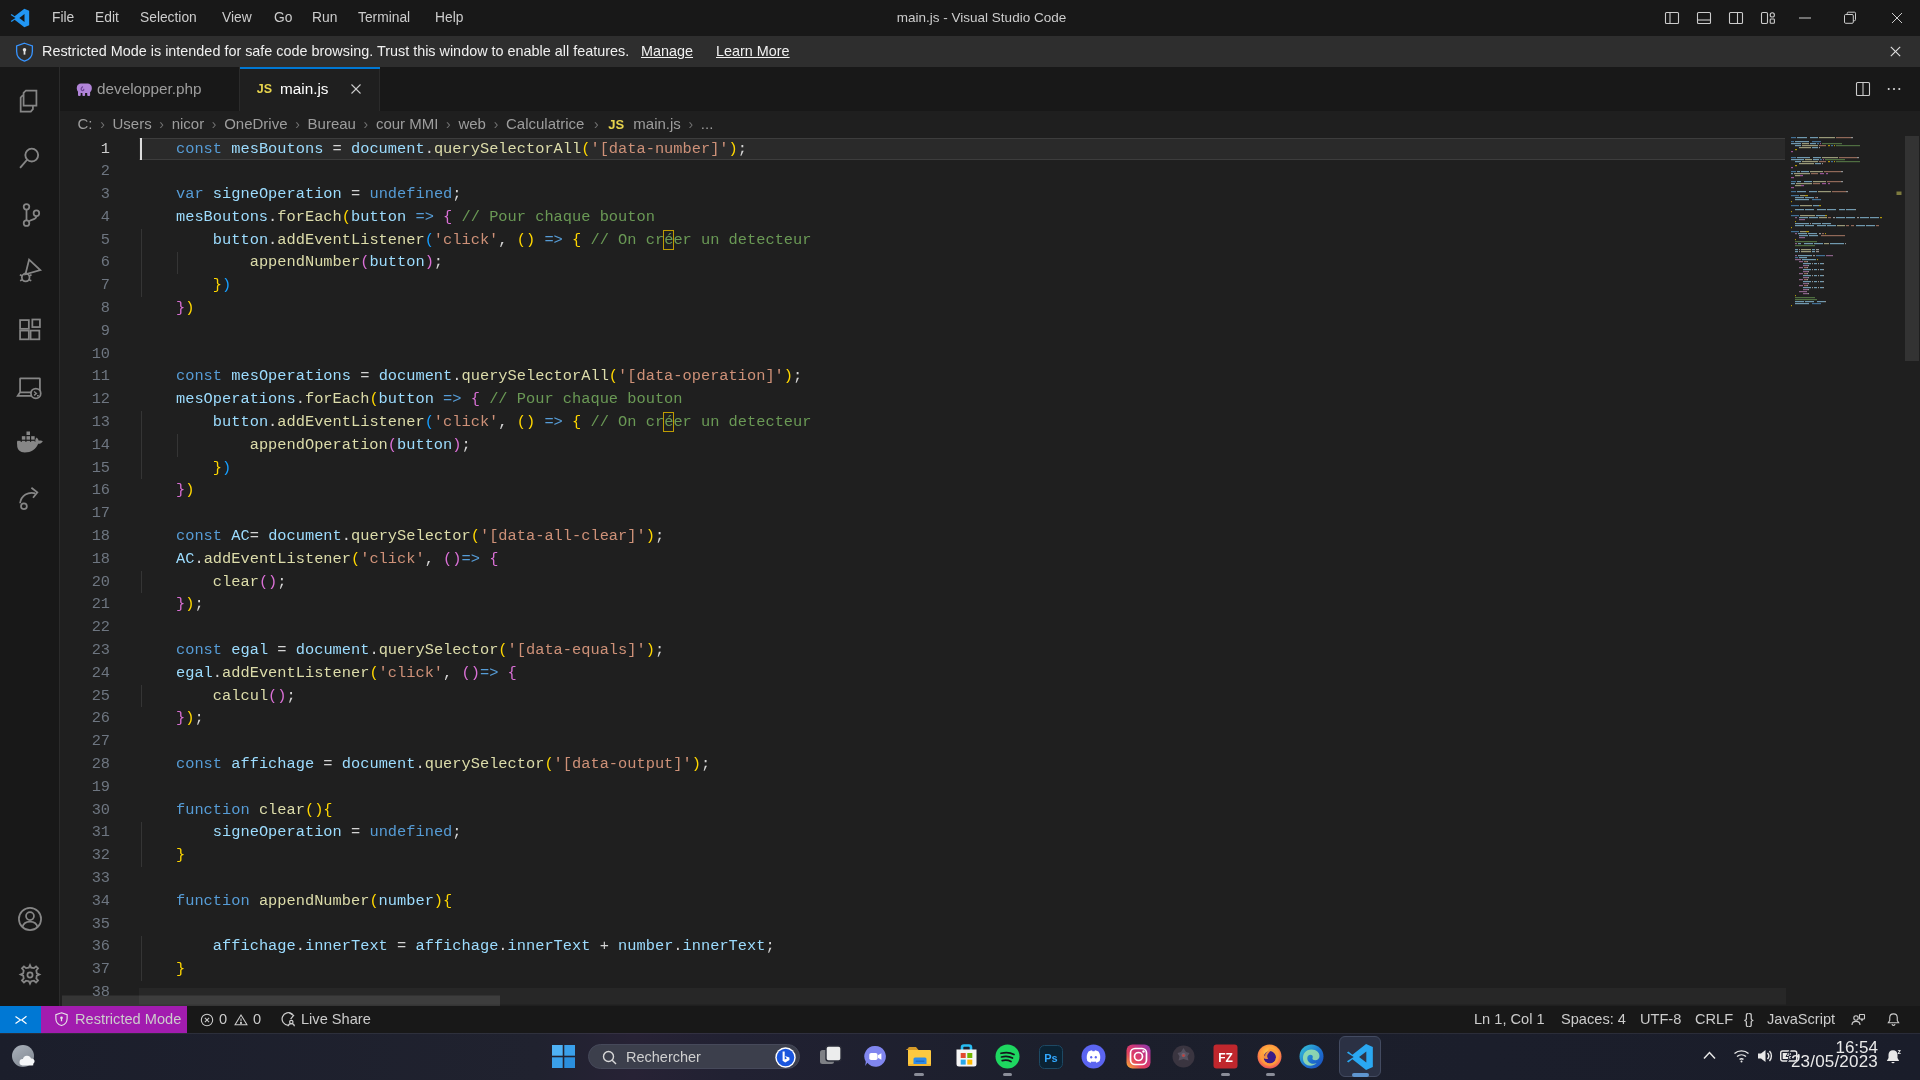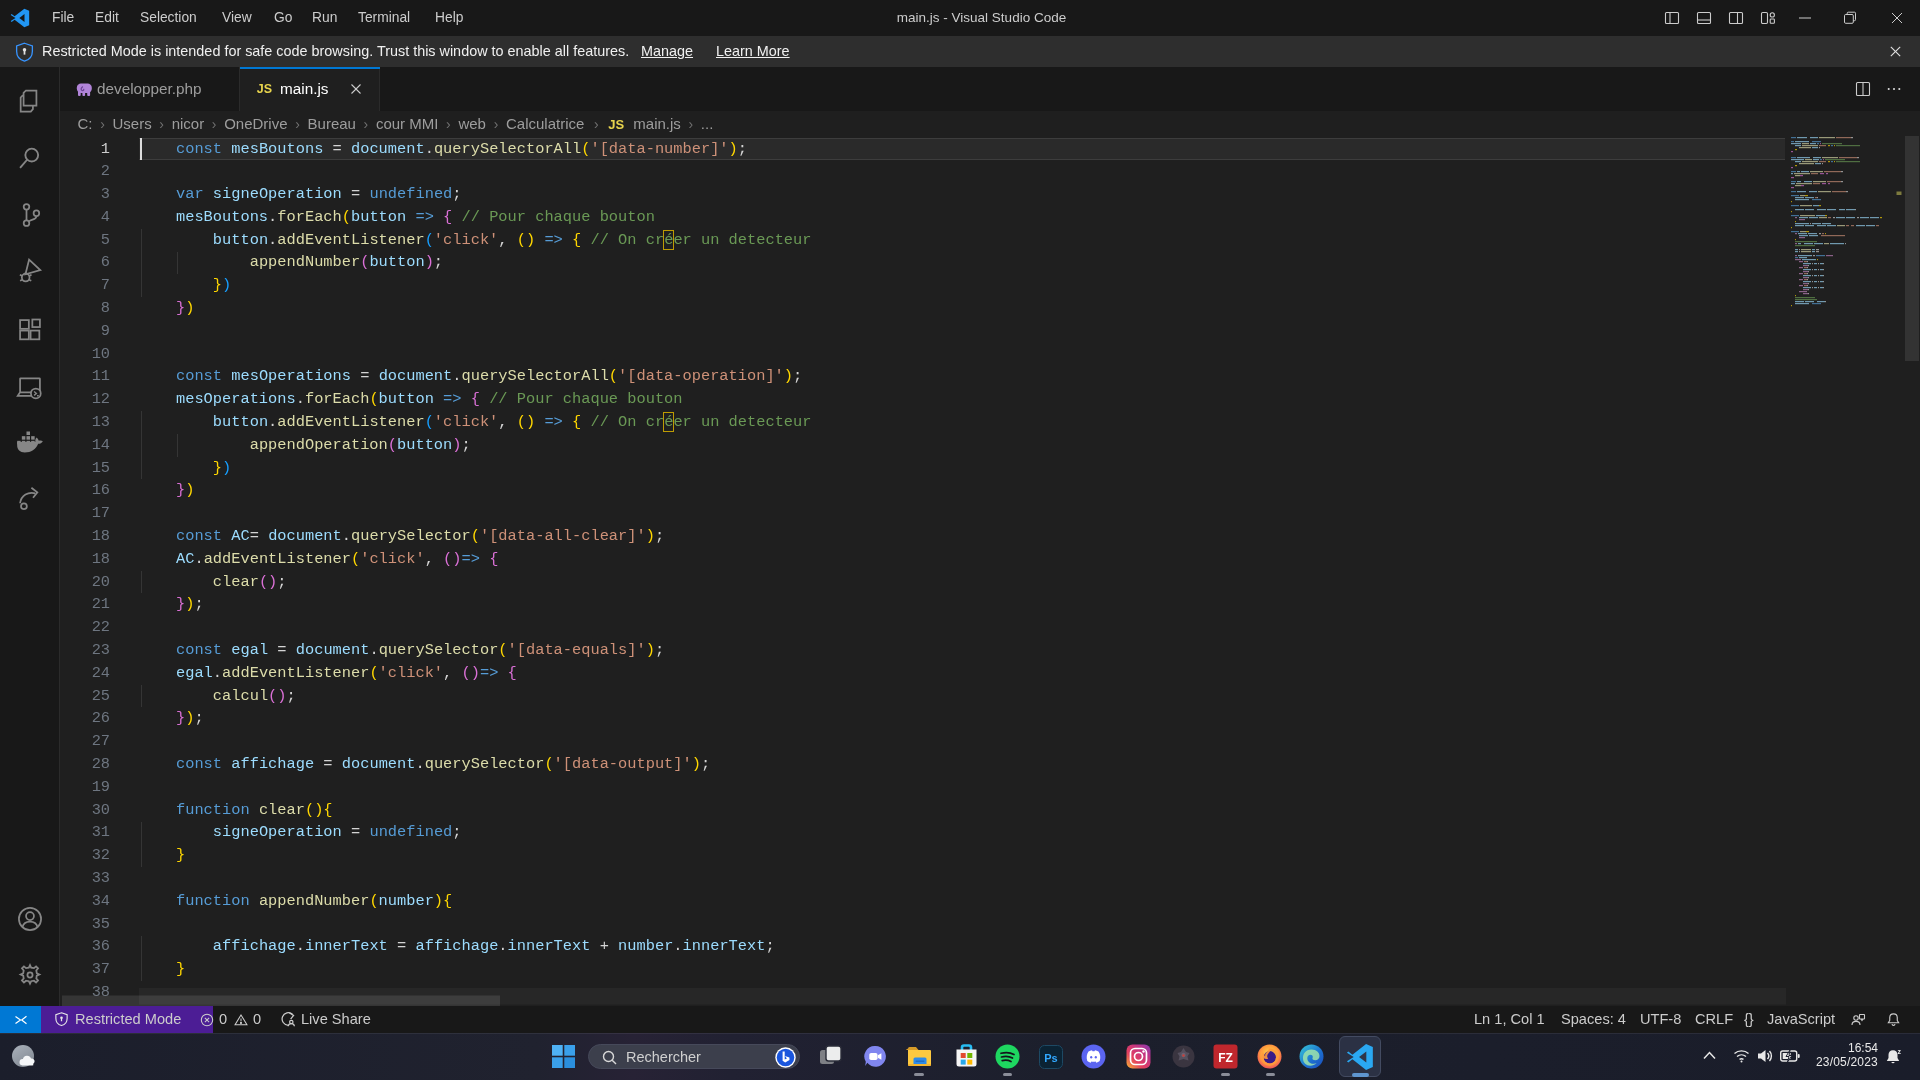--- a/index.html
+++ b/index.html
@@ -565,21 +565,21 @@
 <rect x="62" y="995.5" width="438" height="10.5" fill="#ffffff" fill-opacity="0.10"></rect>
 </svg>
 
 <div id="statusbar">
   <div class="abs" style="left:0;top:0;width:41px;height:27px;background:#0078d4;">
     <svg class="abs" style="left:13px;top:6px" width="16" height="16" viewBox="0 0 16 16" fill="none" stroke="#ffffff" stroke-width="1.2">
       <path d="M2.5 4.5 L7.5 8 L2.5 11.5"></path>
         <path d="M13.5 4.2 L8.7 8 L13.5 11.8"></path>
       </svg>
   </div>
-  <div class="abs" style="left:41px;top:0;width:172px;height:27px;background:#4c1d95;">
+  <div class="abs" style="left:41px;top:0;width:146px;height:27px;background:#a21caf;">
     <svg class="abs" style="left:13px;top:5px" width="15" height="16" viewBox="0 0 24 24" fill="none">
       <path d="M12 2 L21 5 V11 C21 17 17 21 12 22.5 C7 21 3 17 3 11 V5 Z" stroke="#e8e8e8" stroke-width="1.8"></path>
       <circle cx="12" cy="10" r="2.1" fill="#e8e8e8"></circle>
         <rect x="11" y="11" width="2" height="4.6" fill="#e8e8e8"></rect>
       </svg>
     <div class="sitem" style="left:34px">Restricted Mode</div>
   </div>
   <svg class="abs" style="left:200px;top:7px" width="14" height="14" viewBox="0 0 16 16" fill="none" stroke="#cccccc" stroke-width="1.2">
     <circle cx="8" cy="8" r="6.5"></circle>
       <line x1="5.6" y1="5.6" x2="10.4" y2="10.4"></line>
@@ -773,19 +773,19 @@
   <svg class="abs" style="left:1757px;top:1048px" width="17" height="16" viewBox="0 0 17 16">
     <path d="M1 5.5 h3 L8.5 2 v12 L4 10.5 H1 Z" fill="#e8e8e8"></path>
     <path d="M10.5 5 a4.5 4.5 0 0 1 0 6 M12.5 3 a7.5 7.5 0 0 1 0 10" stroke="#e8e8e8" stroke-width="1.4" fill="none"></path>
   </svg>
   <svg class="abs" style="left:1780px;top:1049px" width="20" height="14" viewBox="0 0 20 14">
     <rect x="0.7" y="2" width="16" height="10" rx="2" fill="none" stroke="#e8e8e8" stroke-width="1.4"></rect>
     <rect x="17.7" y="5" width="2" height="4" rx="1" fill="#e8e8e8"></rect>
     <rect x="2.7" y="4" width="8" height="6" fill="#e8e8e8"></rect>
     <path d="M10 1 L6 7.5 h3 L7.5 13 l4.5-6.5 h-3 Z" fill="#e8e8e8" stroke="#1d2130" stroke-width="1"></path>
   </svg>
-  <div class="abs" style="right:42px;top:1041px;color:#eaeaea;font-size:12px;text-align:right;line-height:14px;">16:54<br><span style="letter-spacing:0.2px">23/05/2023</span></div>
+  <div class="abs" style="right:42px;top:1041px;color:#eaeaea;font-size:17px;text-align:right;line-height:14px;">16:54<br><span style="letter-spacing:0.2px">23/05/2023</span></div>
   <svg class="abs" style="left:1884px;top:1048px" width="18" height="18" viewBox="0 0 18 18">
     <path d="M9 2.2 c-2.8 0-4.5 2-4.5 4.5 v3.4 l-1.7 2.8 h12.4 L13.5 10 V6.7 c0-2.5-1.7-4.5-4.5-4.5 Z" fill="#e8e8e8"></path>
     <path d="M7.3 14 a1.8 1.8 0 0 0 3.4 0" fill="#e8e8e8"></path>
     <text x="13.5" y="6" font-size="7" fill="#e8e8e8" font-weight="bold">z</text>
   </svg>
 </div>
 
 </body></html>

